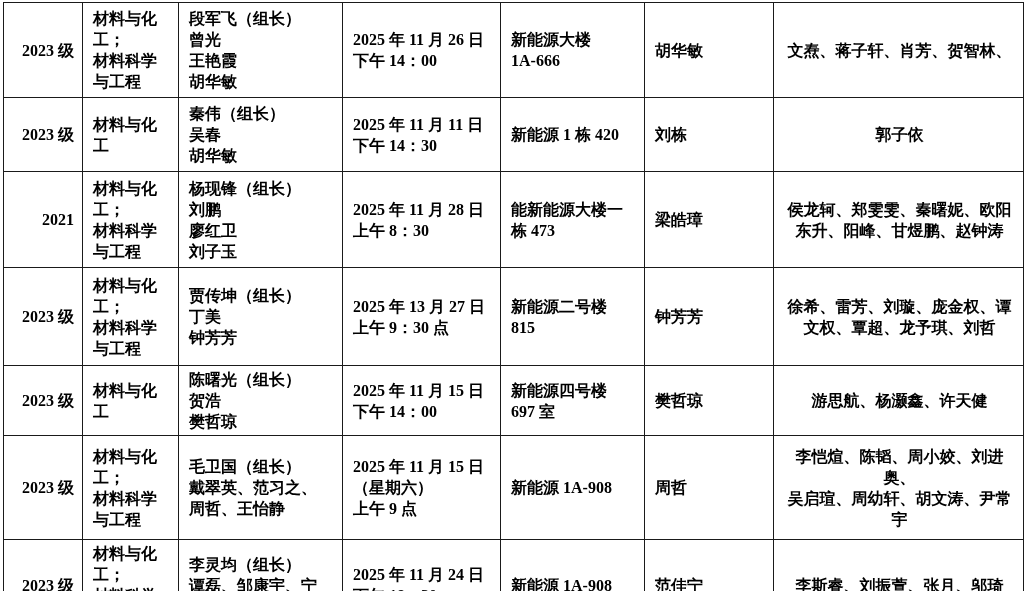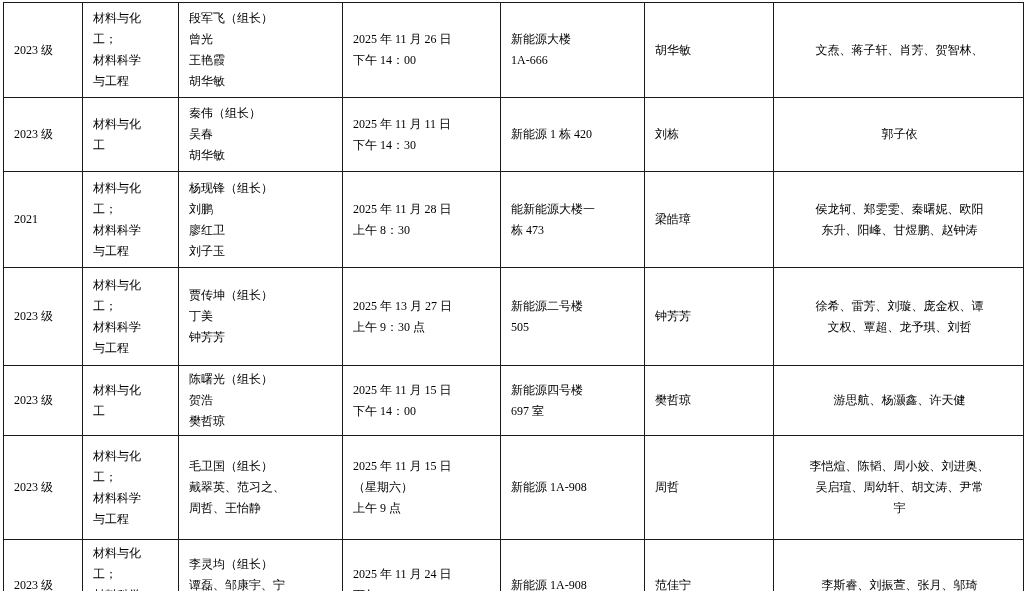--- a/index.html
+++ b/index.html
@@ -21,30 +21,31 @@
   table.schedule {
     position: absolute;
     left: 3px;
     top: 2px;
     border-collapse: collapse;
     table-layout: fixed;
     width: 1020px;
   }
   table.schedule td {
     border: 1px solid #1a1a1a;
-    font-size: 12px;
+    font-size: 16px;
     line-height: 21px;
     vertical-align: middle;
     padding: 3px 8px 3px 10px;
     white-space: pre-line;
     overflow: hidden;
     color: #000000;
+    font-weight: bold;
   }
   td.c-grade {
-    text-align: left;
+    text-align: right;
     padding: 3px 2px;
   }
   td.c-students {
     border-right: none;
     text-align: center;
   }
   tr.r1 td { height: 88px; }
   tr.r2 td { height: 67px; }
   tr.r3 td { height: 89px; }
   tr.r4 td { height: 91px; }
@@ -120,21 +121,21 @@
         <td>材料与化
 工；
 材料科学
 与工程</td>
         <td>贾传坤（组长）
 丁美
 钟芳芳</td>
         <td>2025 年 13 月 27 日
 上午 9：30 点</td>
         <td>新能源二号楼
-505</td>
+815</td>
         <td>钟芳芳</td>
         <td class="c-students">徐希、雷芳、刘璇、庞金权、谭
 文权、覃超、龙予琪、刘哲</td>
       </tr>
       <tr class="r5">
         <td class="c-grade">2023 级</td>
         <td>材料与化
 工</td>
         <td>陈曙光（组长）
 贺浩

